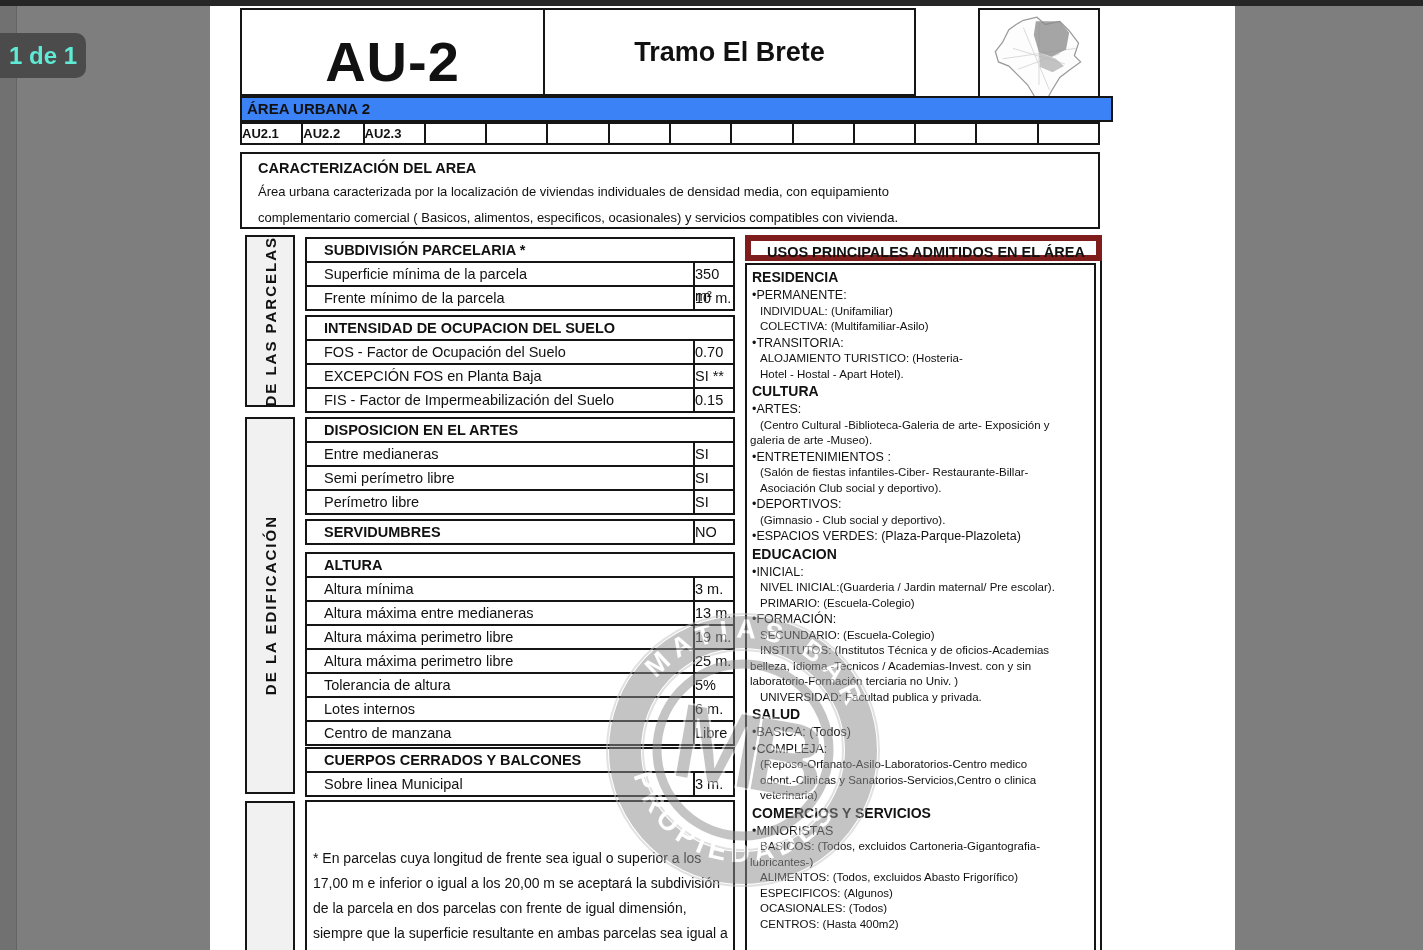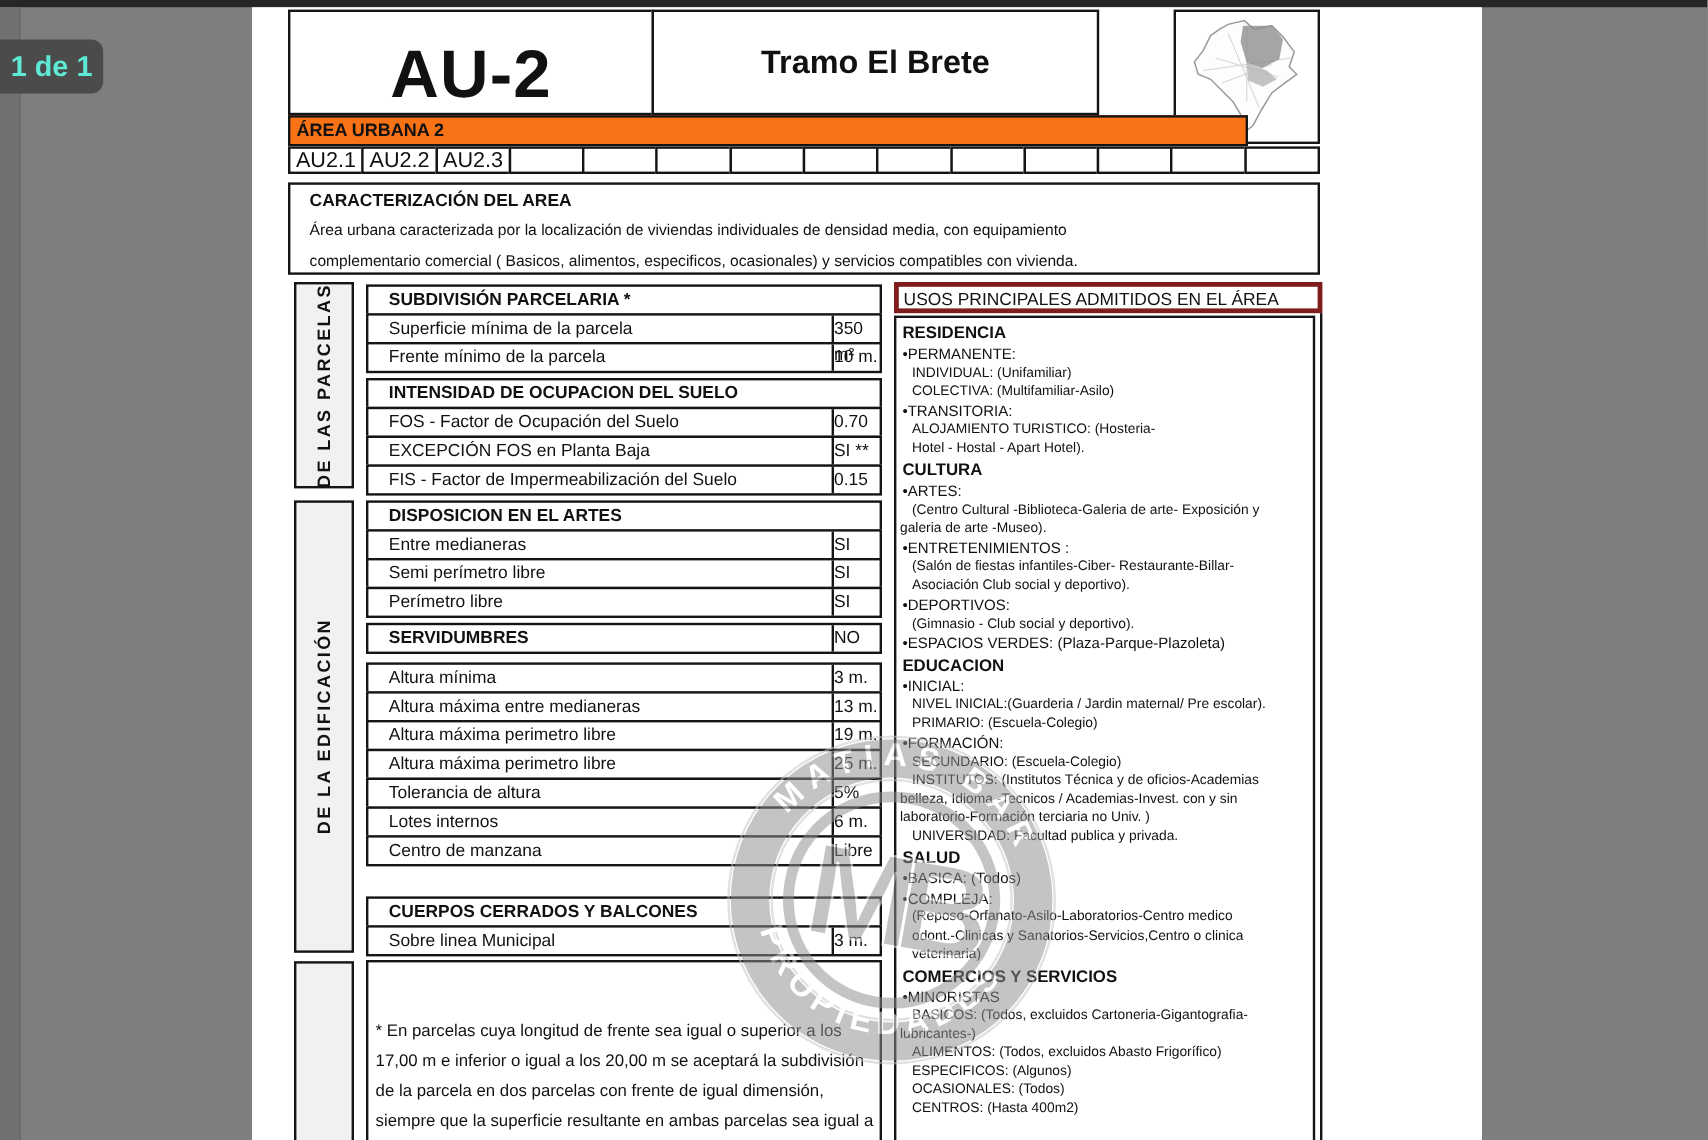--- a/index.html
+++ b/index.html
@@ -15,38 +15,38 @@
     background:#4b4b4b; border-radius:0 10px 10px 0;
     color:#5eead4; font-weight:bold; font-size:24px; line-height:45px; text-align:center;
   }
   .page { position:absolute; left:210px; top:6px; width:1025px; height:944px; background:#ffffff; overflow:hidden; }
   .bx { border:2px solid #151515; position:absolute; background:#fff; }
   .code-box { left:30px; top:2px; width:305px; height:88px; display:flex; align-items:flex-end; justify-content:center; }
   .code-box span { font-size:56px; font-weight:800; letter-spacing:1px; }
   .title-box { left:333px; top:2px; width:373px; height:88px; display:flex; align-items:center; justify-content:center; }
   .title-box span { font-size:27px; font-weight:bold; }
   .map-box { left:768px; top:2px; width:122px; height:112px; display:flex; align-items:center; justify-content:center; }
-  .area-row { left:30px; top:90px; width:800px; height:26px; background:#f97316; font-weight:bold; font-size:15px; line-height:22px; padding-left:5px; }
+  .area-row { left:30px; top:90px; width:873px; height:26px; background:#3b82f6; font-weight:bold; font-size:15px; line-height:22px; padding-left:5px; }
   .tabs-row { position:absolute; left:30px; top:116px; width:860px; height:23px; display:flex; }
-  .tab-cell { flex:1; border:2px solid #151515; margin-left:-2px; background:#fff; text-align:center; font-weight:normal; font-size:18px; line-height:19px; }
+  .tab-cell { flex:1; border:2px solid #151515; margin-left:-2px; background:#fff; font-weight:bold; font-size:13px; line-height:19px; }
   .tab-cell:first-child { margin-left:0; }
   .caract { left:30px; top:146px; width:860px; height:77px; padding:3px 16px; }
   .caract .ttl { font-weight:bold; font-size:14.5px; line-height:22px; }
   .caract .ln { font-size:13px; line-height:26px; }
   .side-box { background:#f1f1f1; display:flex; align-items:center; justify-content:center; }
   .side-box span { writing-mode:vertical-rl; transform:rotate(180deg); font-weight:bold; font-size:15px; letter-spacing:2px; white-space:nowrap; }
   .tbl { position:absolute; width:430px; }
   .trow { display:flex; border:2px solid #151515; margin-top:-2px; height:26px; background:#fff; }
   .trow:first-child { margin-top:0; }
   .tlabel { flex:1; font-size:14.5px; line-height:22px; padding-left:17px; white-space:nowrap; overflow:hidden; }
   .thead .tlabel { font-weight:bold; }
   .tvalue { width:40px; border-left:2px solid #151515; font-size:14.5px; line-height:22px; text-align:left; flex-shrink:0;margin-left:29px; }
   .footnote { left:95px; top:794px; width:430px; height:220px; padding:44px 5px 0 6px; font-size:14px; line-height:25px; }
   .usos { position:absolute; left:535px; top:229px; width:357px; height:715px; }
-  .usos-head { position:relative; border:4px solid #7f1d1d; height:26px; font-weight:normal; font-size:14.5px; line-height:22px; padding-left:4px; background:#fff; }
+  .usos-head { position:relative; border:6px solid #7f1d1d; height:26px; font-weight:bold; font-size:14.5px; line-height:22px; padding-left:16px; background:#fff; }
   .usos-body { position:absolute; left:0; top:28px; width:351px; height:690px; border:2px solid #151515; padding:3px 2px 0 3px; background:#fff; overflow:hidden; }
   .usos-outline { position:absolute; left:355px; top:26px; width:2px; height:690px; background:#151515; }
   .u-h  { font-weight:bold; font-size:14px; line-height:19px; margin-left:2px; }
   .u-b  { font-size:12.5px; line-height:16.5px; margin-left:2px; }
   .u-d  { font-size:11.5px; line-height:15.5px; margin-left:10px; }
   .u-d0 { font-size:11.5px; line-height:15.5px; margin-left:0; }
   .wm { position:absolute; left:383px; top:594px; width:300px; height:300px; opacity:.52; pointer-events:none; transform:rotate(10deg); z-index:5; }
 </style>
 </head>
 <body>
@@ -152,20 +152,23 @@
             <span class="tvalue">SI</span>
           </div>
         </div>
         <div class="tbl" style="left: 95px; top: 513px;">
           <div class="trow thead">
             <span class="tlabel">SERVIDUMBRES</span>
             <span class="tvalue">NO</span>
           </div>
         </div>
         <div class="tbl" style="left: 95px; top: 546px;">
+          <div class="trow thead">
+            <span class="tlabel">ALTURA</span>
+          </div>
           <div class="trow">
             <span class="tlabel">Altura mínima</span>
             <span class="tvalue">3 m.</span>
           </div>
           <div class="trow">
             <span class="tlabel">Altura máxima entre medianeras</span>
             <span class="tvalue">13 m.</span>
           </div>
           <div class="trow">
             <span class="tlabel">Altura máxima perimetro libre</span>

